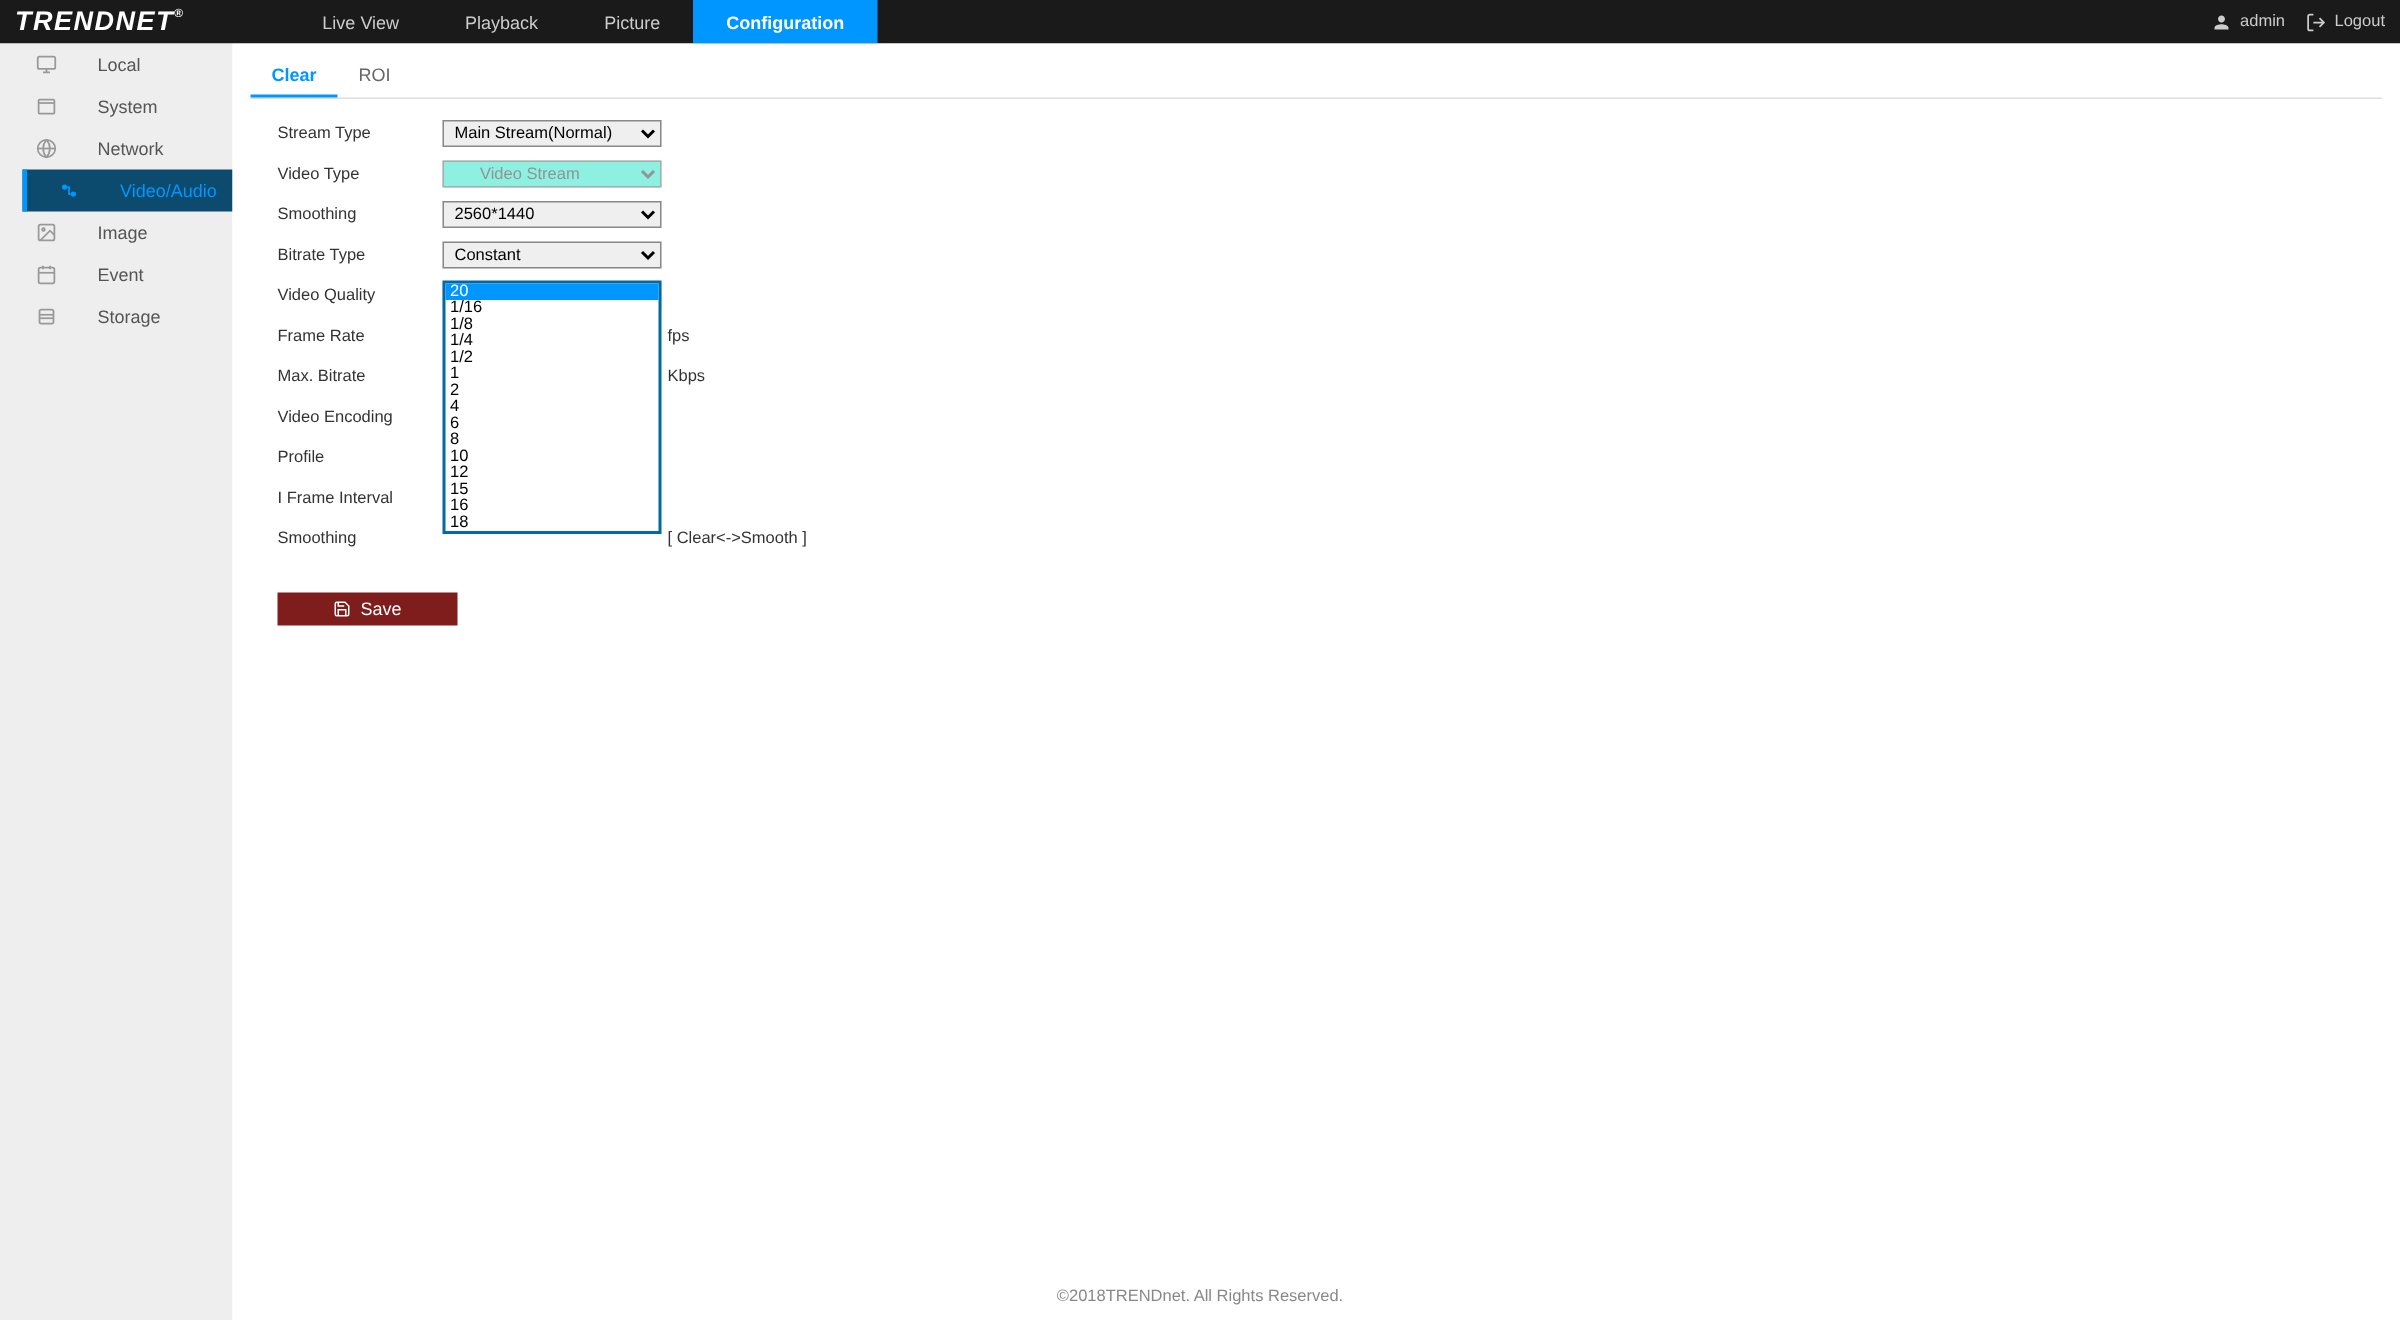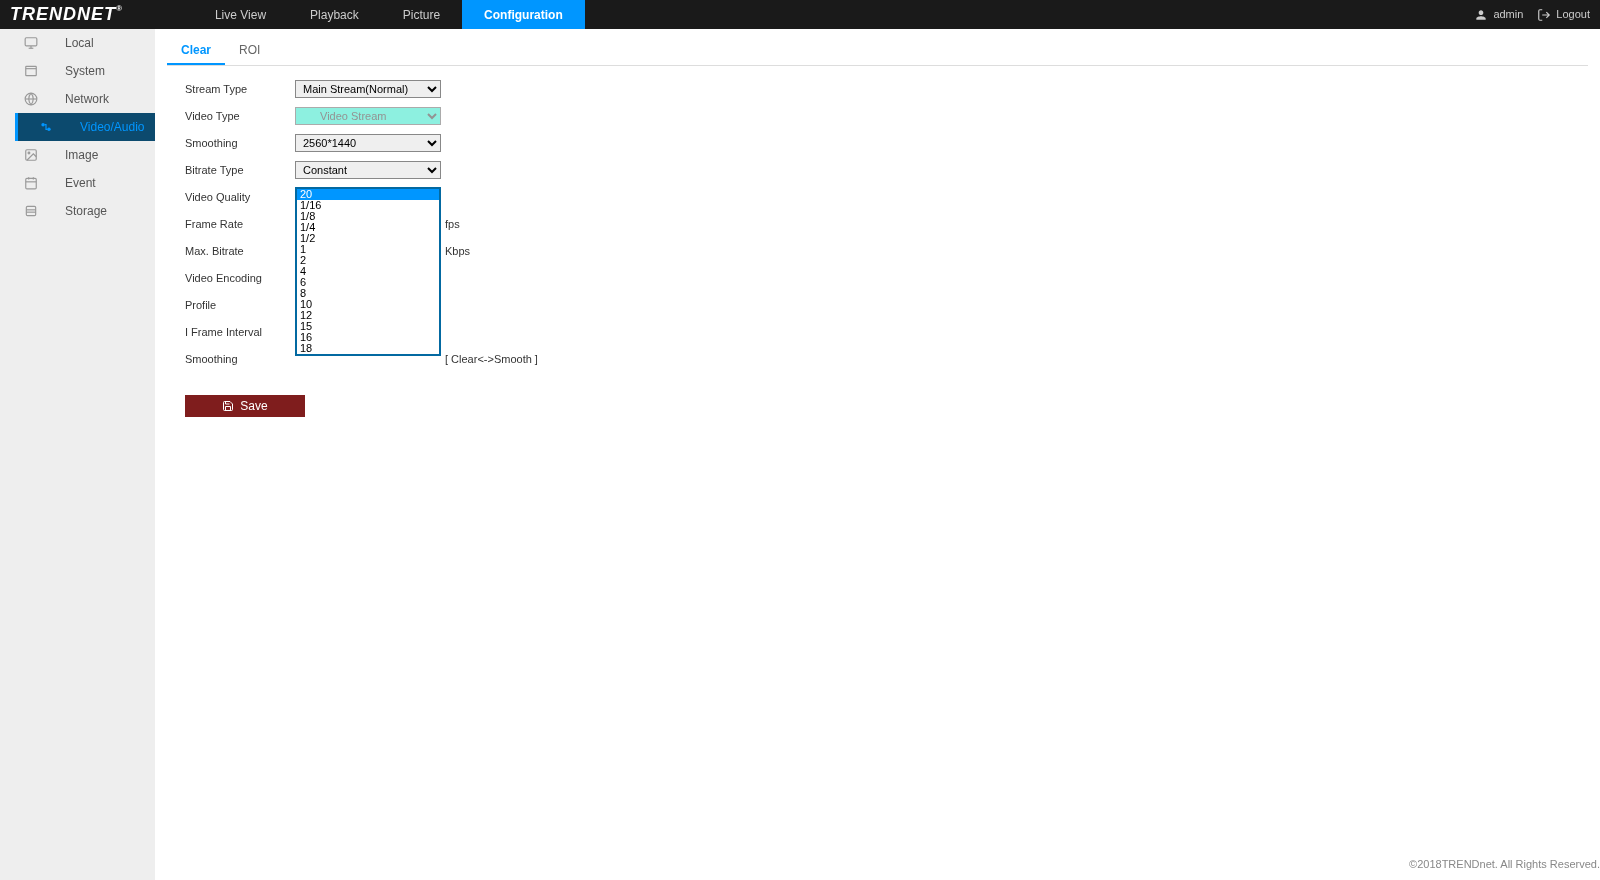--- a/index.html
+++ b/index.html
@@ -192,21 +192,21 @@
     }
     .dropdown-option.selected {
       background: #0096ff;
       color: #fff;
     }
     .footer {
       position: fixed;
       bottom: 10px;
       left: 0;
       right: 0;
-      text-align: right;
+      text-align: center;
       font-size: 11px;
       color: #888;
     }
     .icon-svg {
       width: 14px;
       height: 14px;
     }
   </style>
 </head>
 <body>

